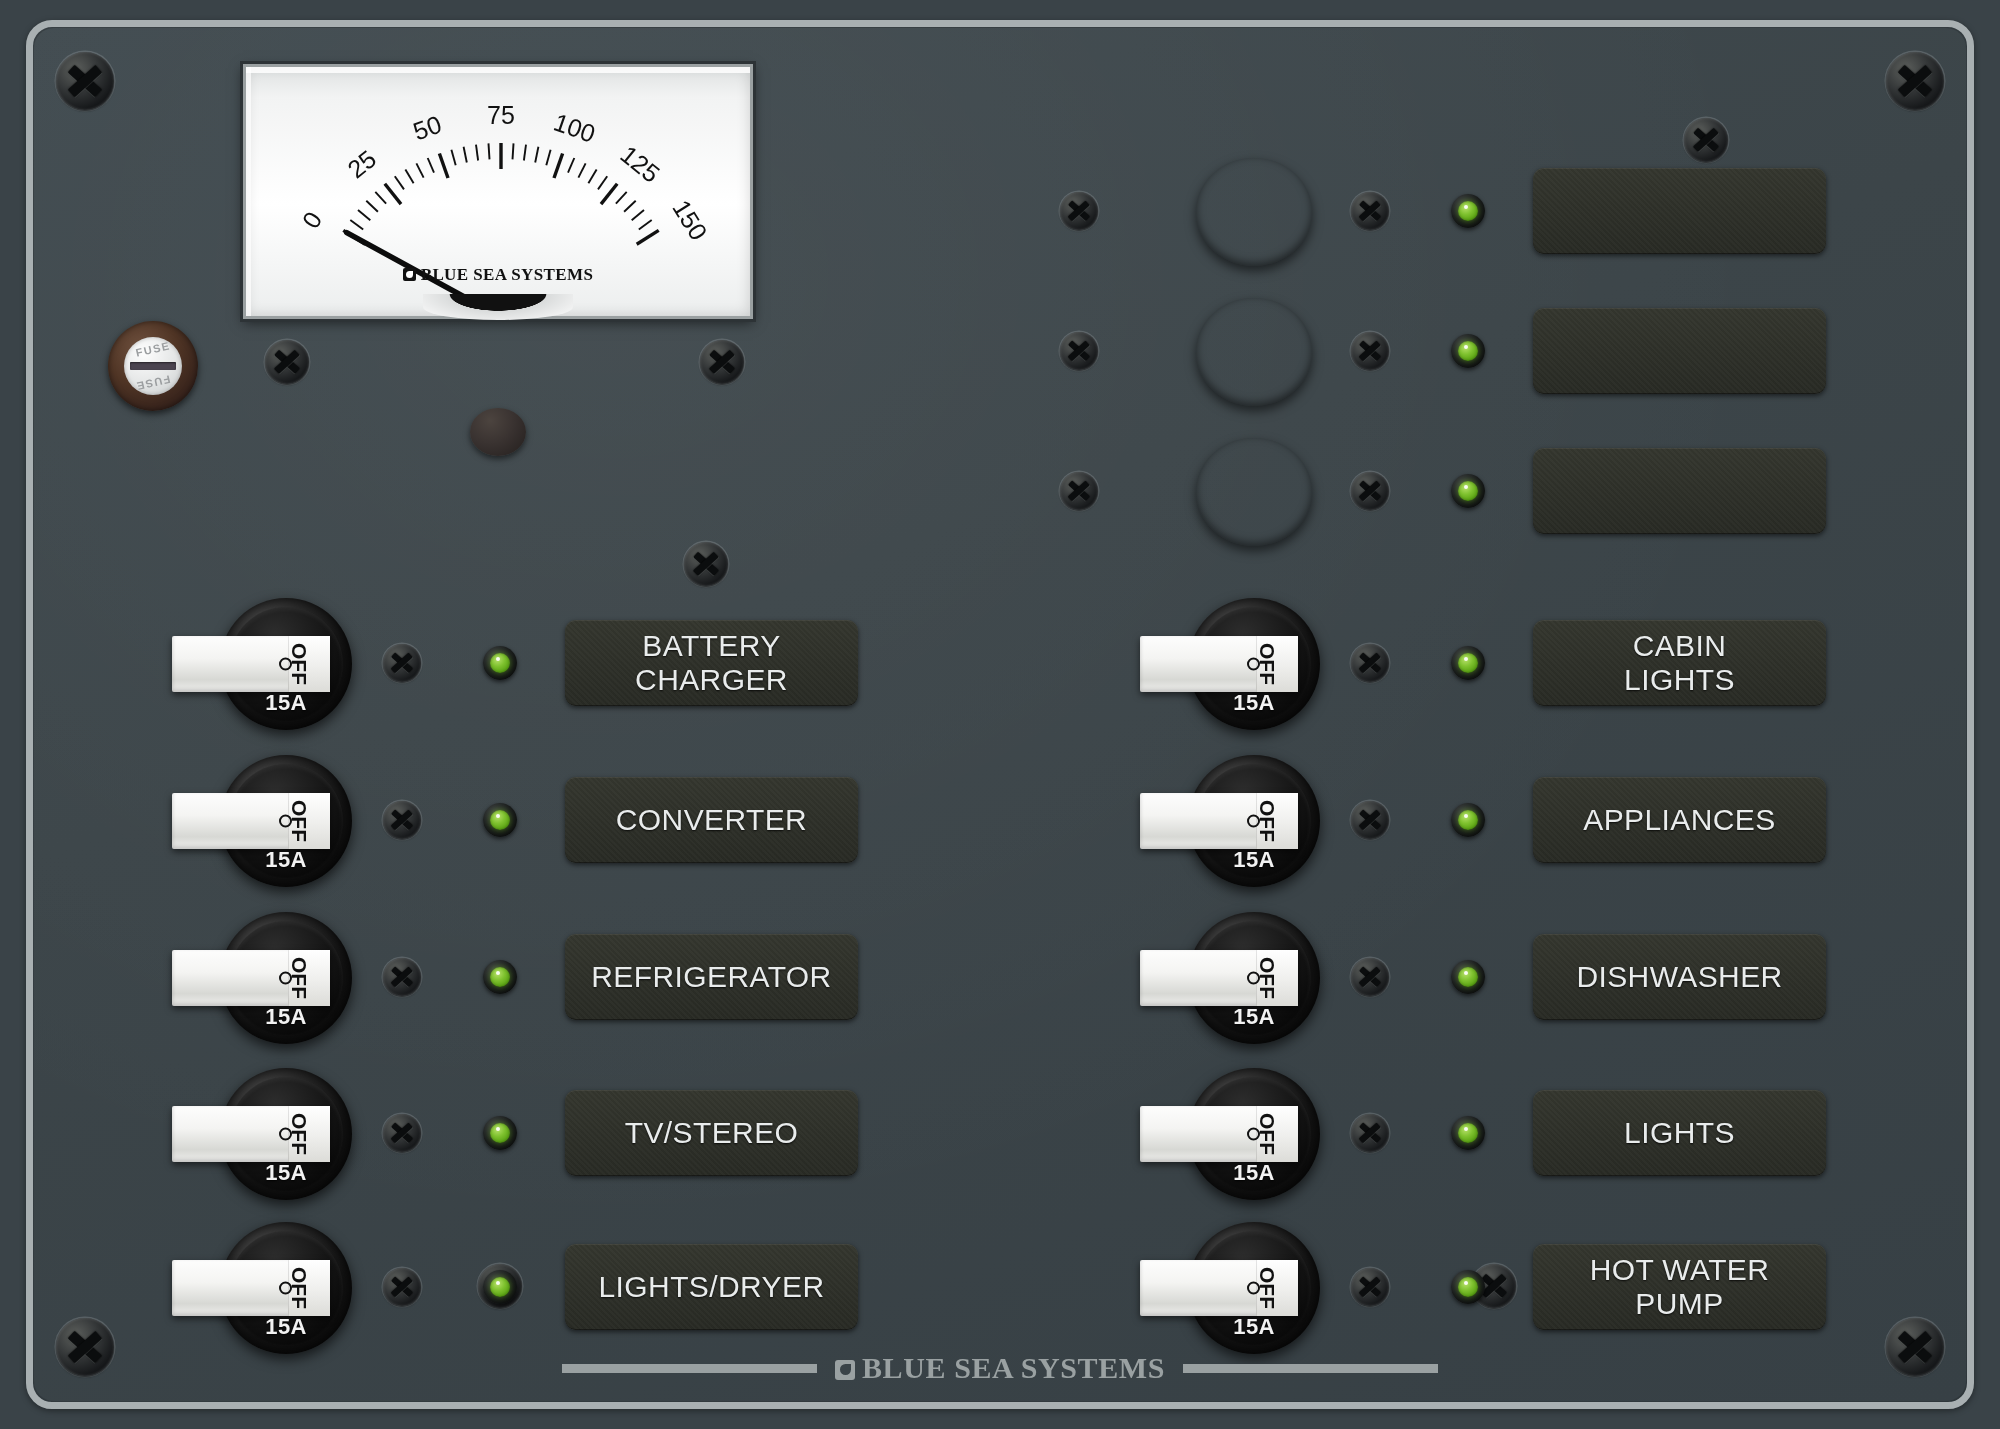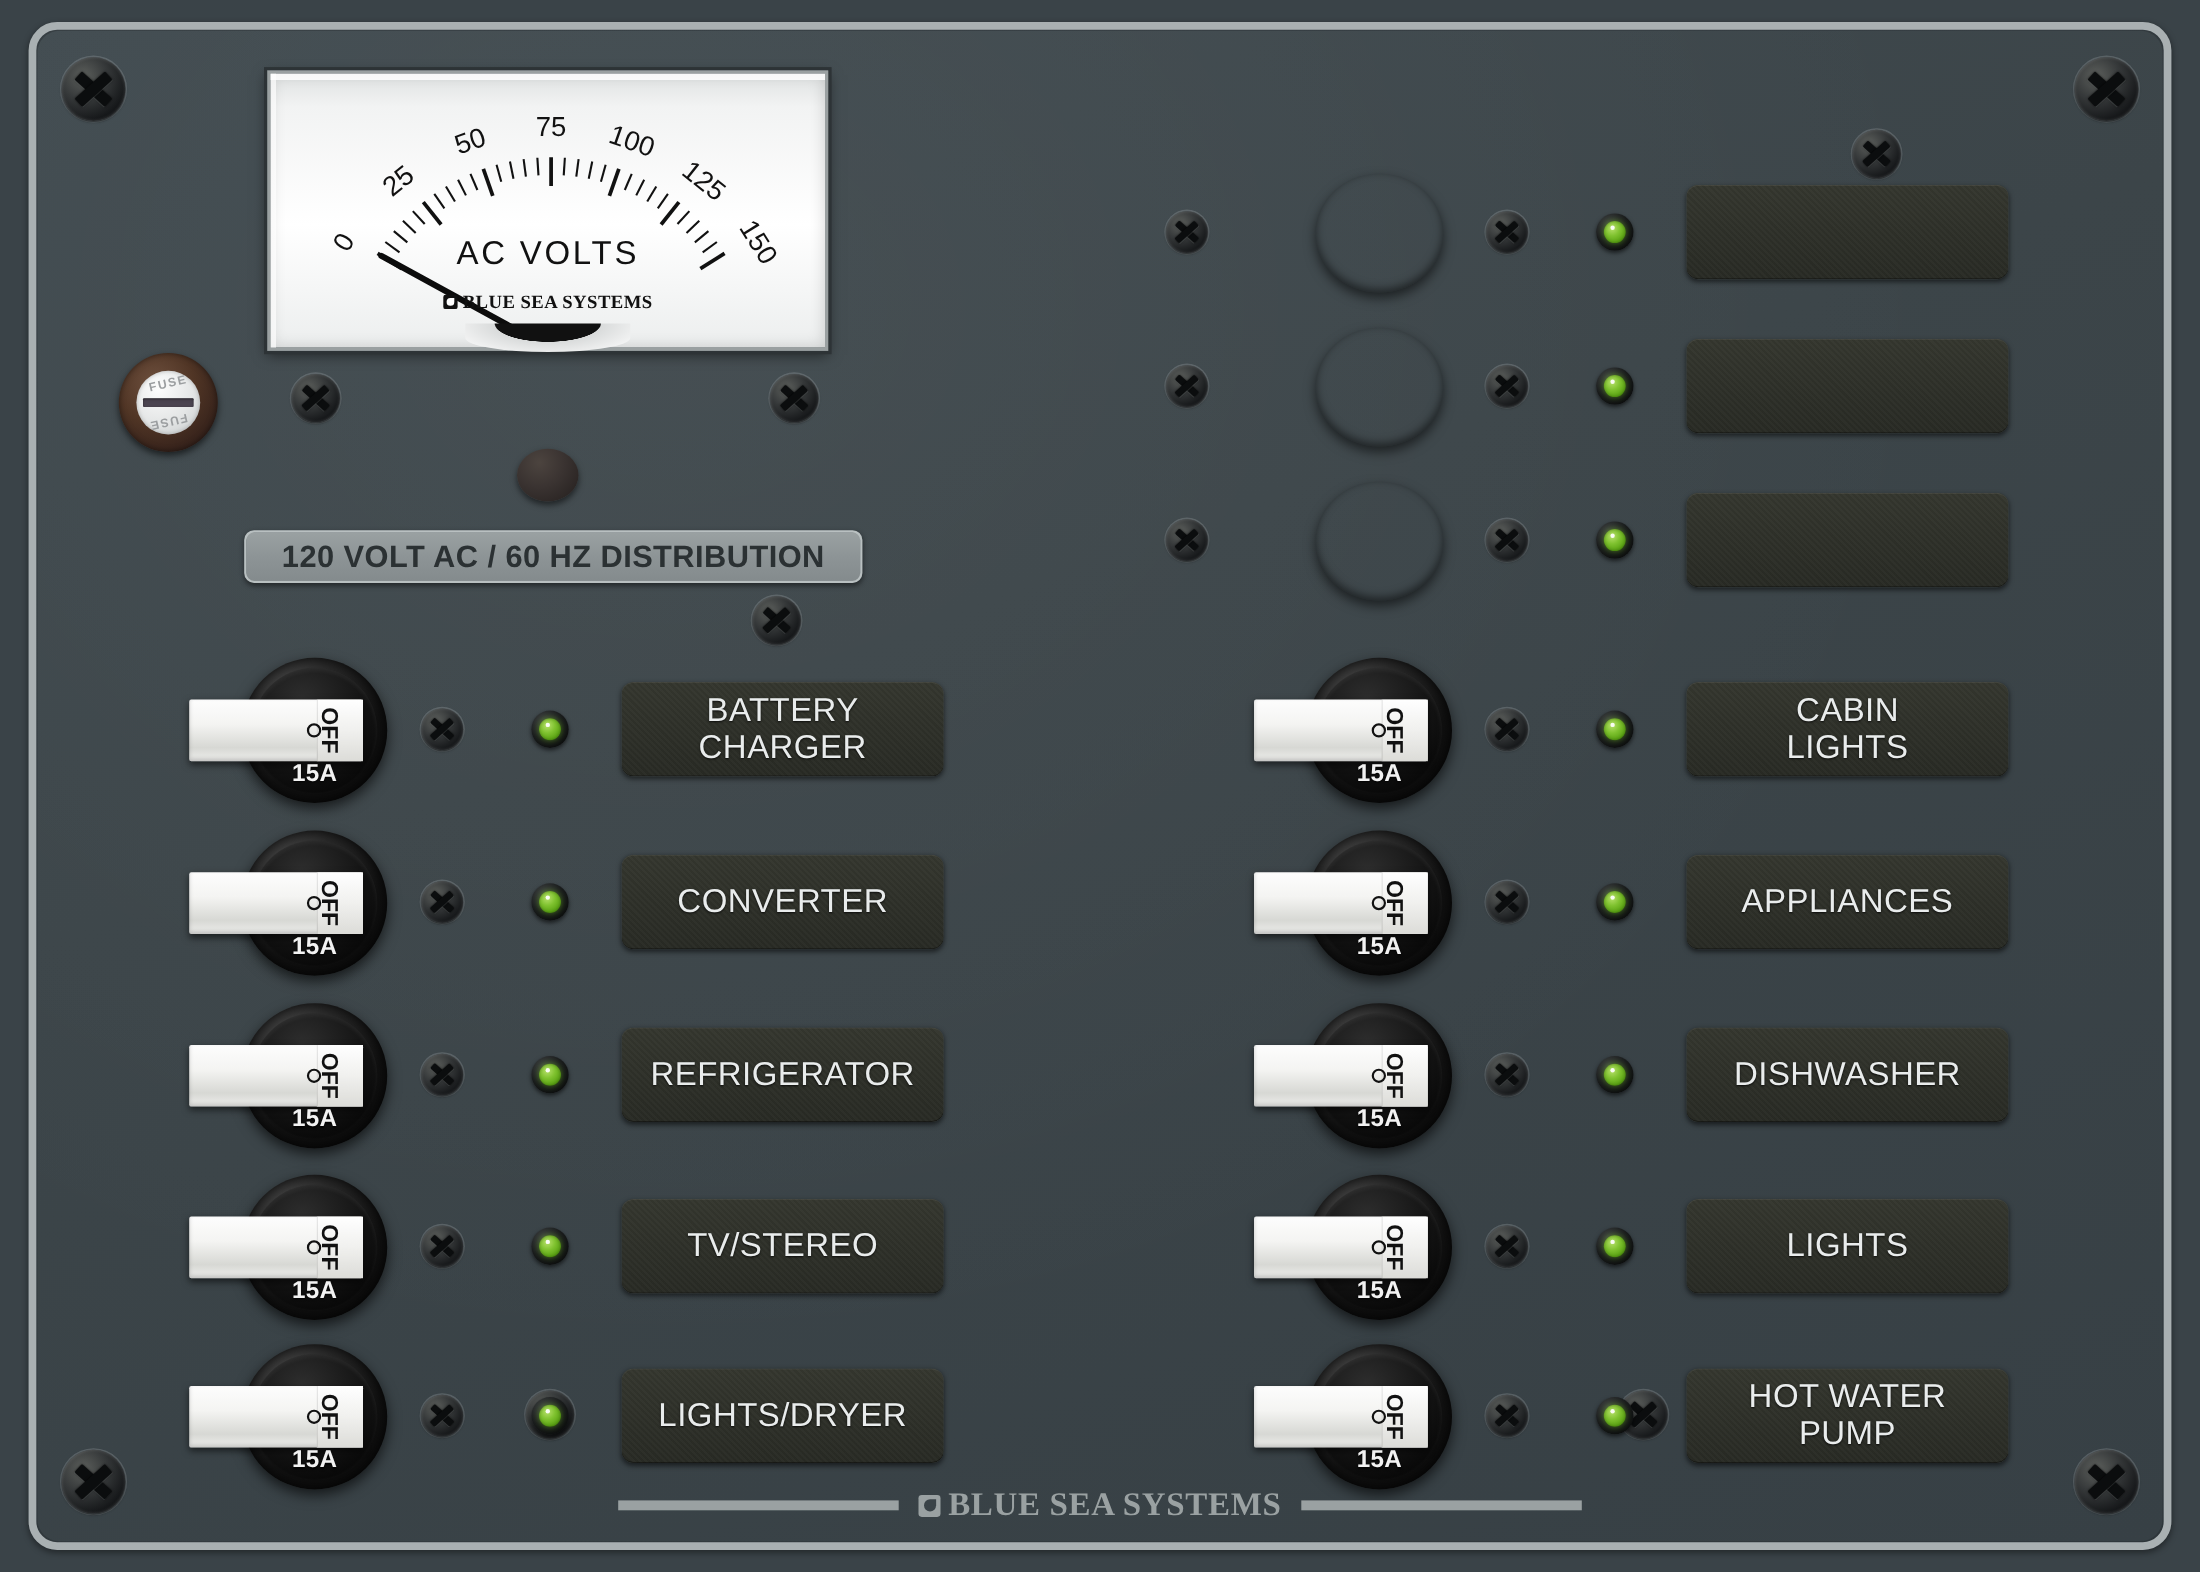--- a/index.html
+++ b/index.html
@@ -321,38 +321,34 @@
           <text x="73.5" y="157.6" transform="rotate(-58.0 73.5 157.6)">0</text>
           <text x="121.3" y="103.9" transform="rotate(-38.7 121.3 103.9)">25</text>
           <text x="184.2" y="69.1" transform="rotate(-19.3 184.2 69.1)">50</text>
           <text x="255.0" y="57.0" transform="rotate(0.0 255.0 57.0)">75</text>
           <text x="325.8" y="69.1" transform="rotate(19.3 325.8 69.1)">100</text>
           <text x="388.7" y="103.9" transform="rotate(38.7 388.7 103.9)">125</text>
           <text x="436.5" y="157.6" transform="rotate(58.0 436.5 157.6)">150</text>
         </g>
       <line id="needle" x1="255" y1="250" x2="100.7" y2="165.6" stroke="#0c0c0c" stroke-width="5.5" stroke-linecap="round"></line>
     </svg>
-    <div class="meter-title">AC VOLTS</div>
     <div class="meter-brand"><span class="bsmark"></span><span>BLUE SEA SYSTEMS</span></div>
     <div class="needle-hub"></div>
   </div>
 
   <div id="fuse">
     <div class="cap">
       <div class="ftxt t">FUSE</div>
       <div class="slot"></div>
       <div class="ftxt b">FUSE</div>
     </div>
   </div>
 
   <div class="plug-sm" style="left:470px; top:408px;"></div>
 
-  <div id="banner">
-    <span>120 VOLT AC / 60 HZ DISTRIBUTION</span>
-  </div>
 
   <div id="blank-rows">
   <div class="screw sm" style="left:1060px; top:192px;"></div>
   <div class="plug-lg" style="left:1196px; top:158px;"></div>
   <div class="screw sm" style="left:1351px; top:192px;"></div>
   <div class="led" style="left:1451px; top:194px;">
     <div class="dome"></div>
   </div>
   <div class="plate blank" style="left:1533px; top:168px;">
     

